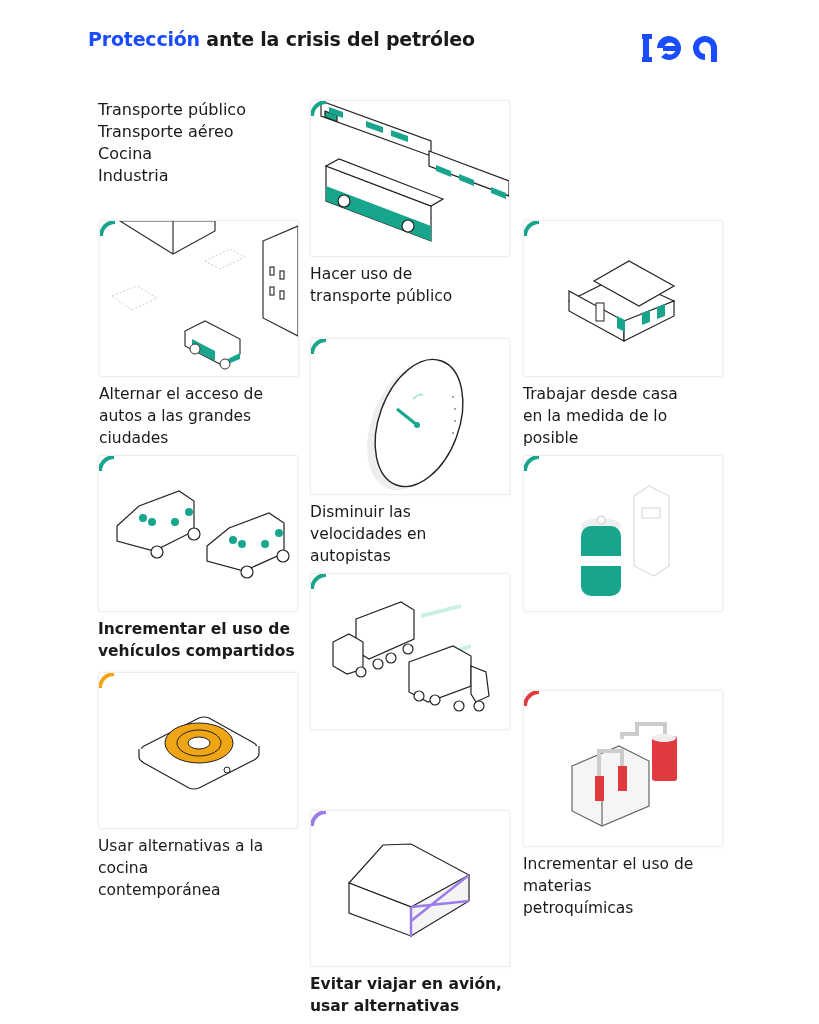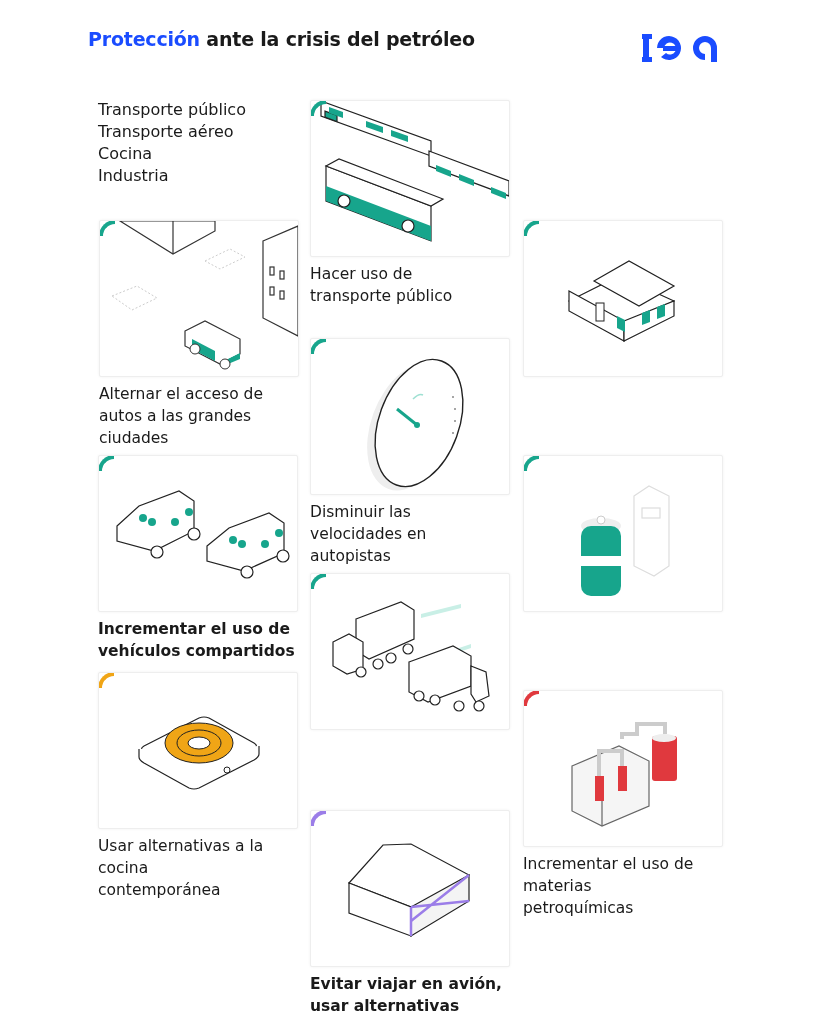--- a/index.html
+++ b/index.html
@@ -111,20 +111,23 @@
       </g>
       <rect x="72" y="82" width="8" height="18" fill="#fff" stroke="#222"></rect>
       <g fill="#17a58c">
         <polygon points="93,95 101,99 101,111 93,107"></polygon>
         <polygon points="118,92 126,89 126,101 118,104"></polygon>
         <polygon points="133,86 141,83 141,95 133,98"></polygon>
       </g>
     </svg>
     <div class="corner" style="border-color:#17a58c;"></div>
   </div>
+  <div class="caption">Trabajar desde casa
+en la medida de lo
+posible</div>
 </div>
 
 <div class="card" style="left:310px; top:338px;">
   <div class="img">
     <svg viewBox="0 0 198 155">
       <ellipse cx="100" cy="88" rx="40" ry="66" transform="rotate(20 100 88)" fill="#eee"></ellipse>
       <ellipse cx="108" cy="84" rx="40" ry="66" transform="rotate(20 108 84)" fill="#fff" stroke="#222" stroke-width="1.4"></ellipse>
       <line x1="86" y1="70" x2="106" y2="86" stroke="#17a58c" stroke-width="3"></line>
       <circle cx="106" cy="86" r="3" fill="#17a58c"></circle>
       <path d="M102 60 q6 -6 10 -4" stroke="#9ee0d2" fill="none" stroke-width="1.5"></path>

